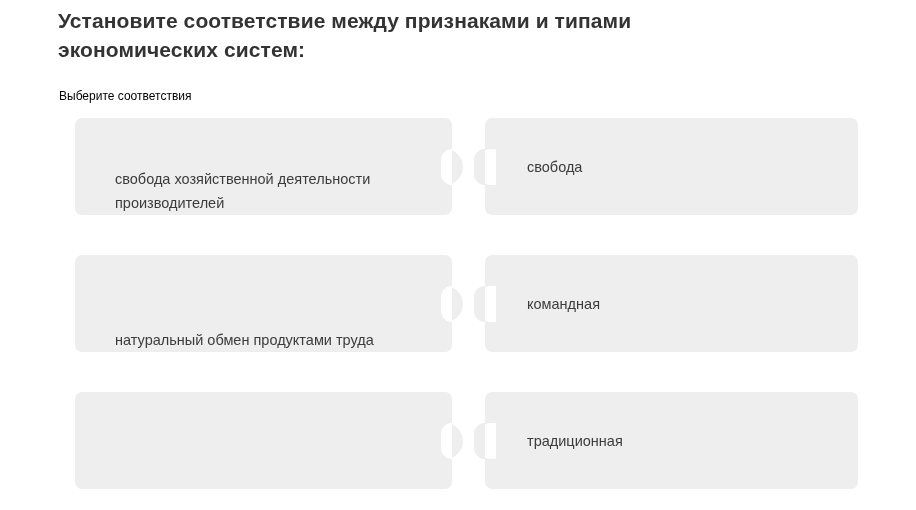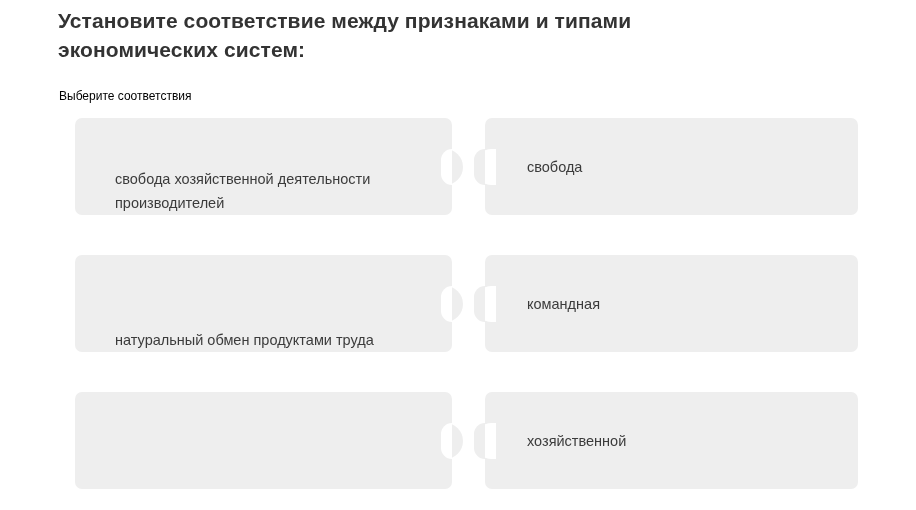--- a/index.html
+++ b/index.html
@@ -168,18 +168,18 @@
     </div>
 
     <div class="match-row">
       <div class="card card-left">
         <span class="notch-out"></span>
         <span class="notch-cut"></span>
       </div>
       <div class="card card-right">
         <span class="tab-cut"></span>
         <span class="tab-in"></span>
-        <span class="card-text">хозяйственной</span>
+        <span class="card-text">традиционная</span>
       </div>
     </div>
 
   </div>
 </div>
 
 </body></html>

